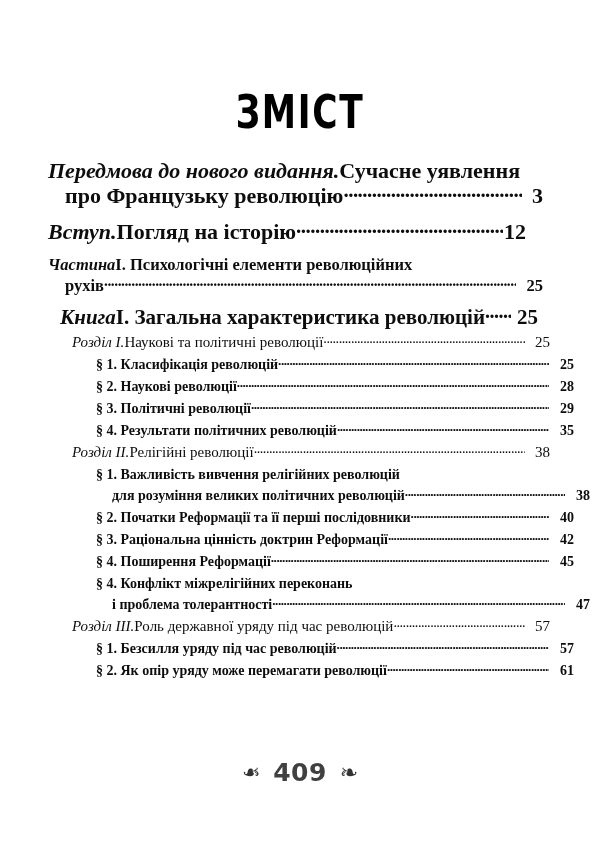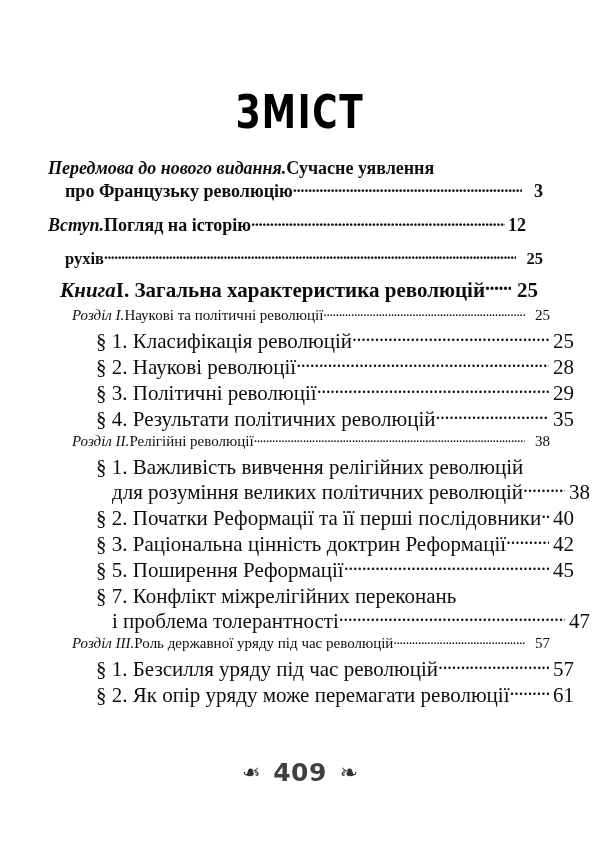--- a/index.html
+++ b/index.html
@@ -92,21 +92,21 @@
     flex: 0 0 auto;
     text-align: right;
     padding-left: 1px;
   }
 
   .it { font-style: italic; }
 
   
   .lvl-front {              
     font-weight: bold;
-    font-size: 18px;
+    font-size: 22px;
     line-height: 21px;
     margin-bottom: 11px;
   }
   .lvl-front .cont { padding-left: 17px; }
   .lvl-front .pg   { min-width: 20px; }
 
   .lvl-part {               
     font-weight: bold;
     font-size: 16.5px;
     line-height: 21px;
@@ -127,22 +127,22 @@
   .lvl-chapter {            
     font-weight: normal;
     font-size: 15px;
     line-height: 21px;
     margin-bottom: 1px;
     padding-left: 24px;
   }
   .lvl-chapter .pg { min-width: 24px; }
 
   .lvl-section {            
-    font-weight: normal;
-    font-size: 21px;
+    font-weight: bold;
+    font-size: 14px;
     line-height: 21px;
     margin-bottom: 1px;
     padding-left: 48px;
   }
   .lvl-section .cont { padding-left: 16px; }
   .lvl-section .pg   { min-width: 24px; }
 
   
   .footer {
     position: absolute;
@@ -192,20 +192,25 @@
       </div>
       <div class="entry lvl-front">
         <div class="line">
           <span class="it">Вступ.</span>
           <span class="txt"> Погляд на історію </span>
           <span class="lead"></span>
           <span class="pg">12</span>
         </div>
       </div>
       <div class="entry lvl-part">
+        <div class="line">
+          <span class="it">Частина</span>
+          <span class="txt"> І. Психологічні елементи революційних</span>
+          <span class="lead" style="visibility: hidden;"></span>
+        </div>
         <div class="line cont">
           <span class="txt">рухів </span>
           <span class="lead"></span>
           <span class="pg">25</span>
         </div>
       </div>
       <div class="entry lvl-book">
         <div class="line">
           <span class="it">Книга</span>
           <span class="txt"> І. Загальна характеристика революцій</span>
@@ -277,28 +282,28 @@
       </div>
       <div class="entry lvl-section">
         <div class="line">
           <span class="txt">§ 3. Раціональна цінність доктрин Реформації</span>
           <span class="lead"></span>
           <span class="pg">42</span>
         </div>
       </div>
       <div class="entry lvl-section">
         <div class="line">
-          <span class="txt">§ 5. Поширення Реформації</span>
+          <span class="txt">§ 4. Поширення Реформації</span>
           <span class="lead"></span>
           <span class="pg">45</span>
         </div>
       </div>
       <div class="entry lvl-section">
         <div class="line">
-          <span class="txt">§ 7. Конфлікт міжрелігійних переконань</span>
+          <span class="txt">§ 4. Конфлікт міжрелігійних переконань</span>
           <span class="lead" style="visibility: hidden;"></span>
         </div>
         <div class="line cont">
           <span class="txt">і проблема толерантності</span>
           <span class="lead"></span>
           <span class="pg">47</span>
         </div>
       </div>
       <div class="entry lvl-chapter">
         <div class="line">

